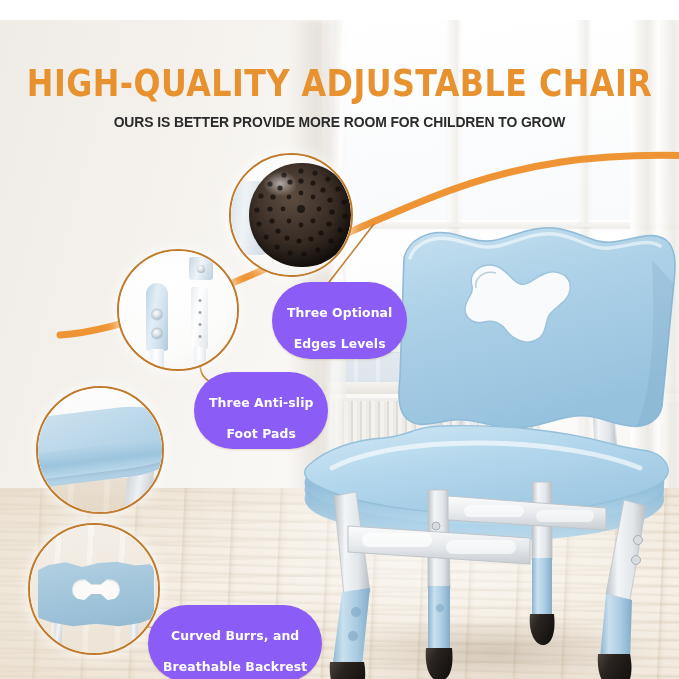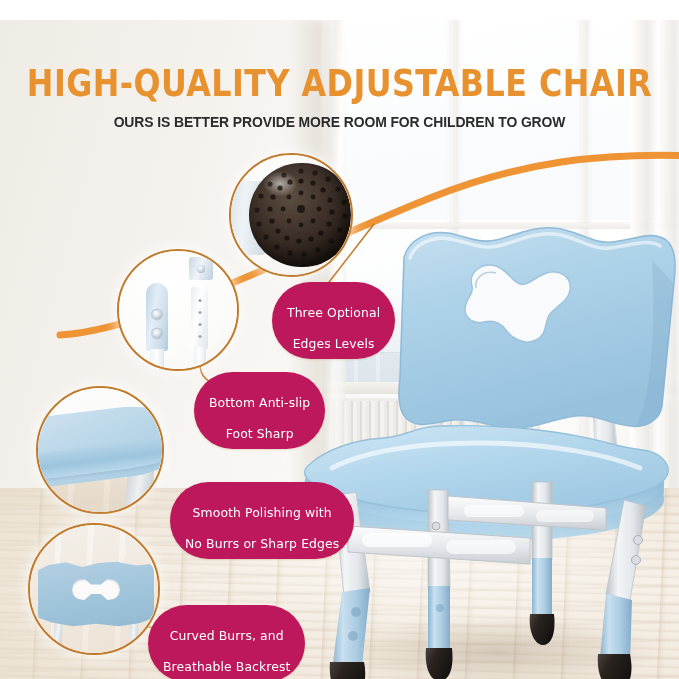--- a/index.html
+++ b/index.html
@@ -308,25 +308,25 @@
   .back-leg {
     position: absolute; bottom: 6px; width: 8px; height: 26px;
     background: linear-gradient(95deg, #d6dade, #f2f4f6 45%, #c9ced3);
   }
   .back-leg.l { left: 24px; transform: rotate(3deg); }
   .back-leg.r { left: 100px; transform: rotate(-3deg); }
 
   
   .badge {
     position: absolute;
-    background: #be185d;
+    background: #8b5cf6;
     color: #ffffff;
     border-radius: 999px;
     text-align: center;
-    font-weight: 400;
+    font-weight: 700;
     font-family: "DejaVu Sans", sans-serif;
     font-size: 12.4px;
     line-height: 15.5px;
     letter-spacing: .1px;
     padding: 7px 15px 8px;
     white-space: pre-line;
     box-shadow: 0 1px 2px rgba(170,110,40,.22);
   }
   #badge-height { left: 272px; top: 262px; }
   #badge-pads   { left: 194px; top: 352px; }
@@ -678,27 +678,23 @@
       <div class="back-hole"></div>
     </div>
   </div>
 
   <div class="badge" id="badge-height">
     <span>Three Optional</span><br>
     <span>Edges Levels</span>
   </div>
 
   <div class="badge" id="badge-pads">
-    <span>Bottom Anti-slip</span><br>
-    <span>Foot Sharp</span>
+    <span>Three Anti-slip</span><br>
+    <span>Foot Pads</span>
   </div>
 
-  <div class="badge" id="badge-smooth">
-    <span>Smooth Polishing with</span><br>
-    <span>No Burrs or Sharp Edges</span>
-  </div>
 
   <div class="badge" id="badge-back">
     <span>Curved Burrs, and</span><br>
     <span>Breathable Backrest</span>
   </div>
 
 </div>
 
 </body></html>

